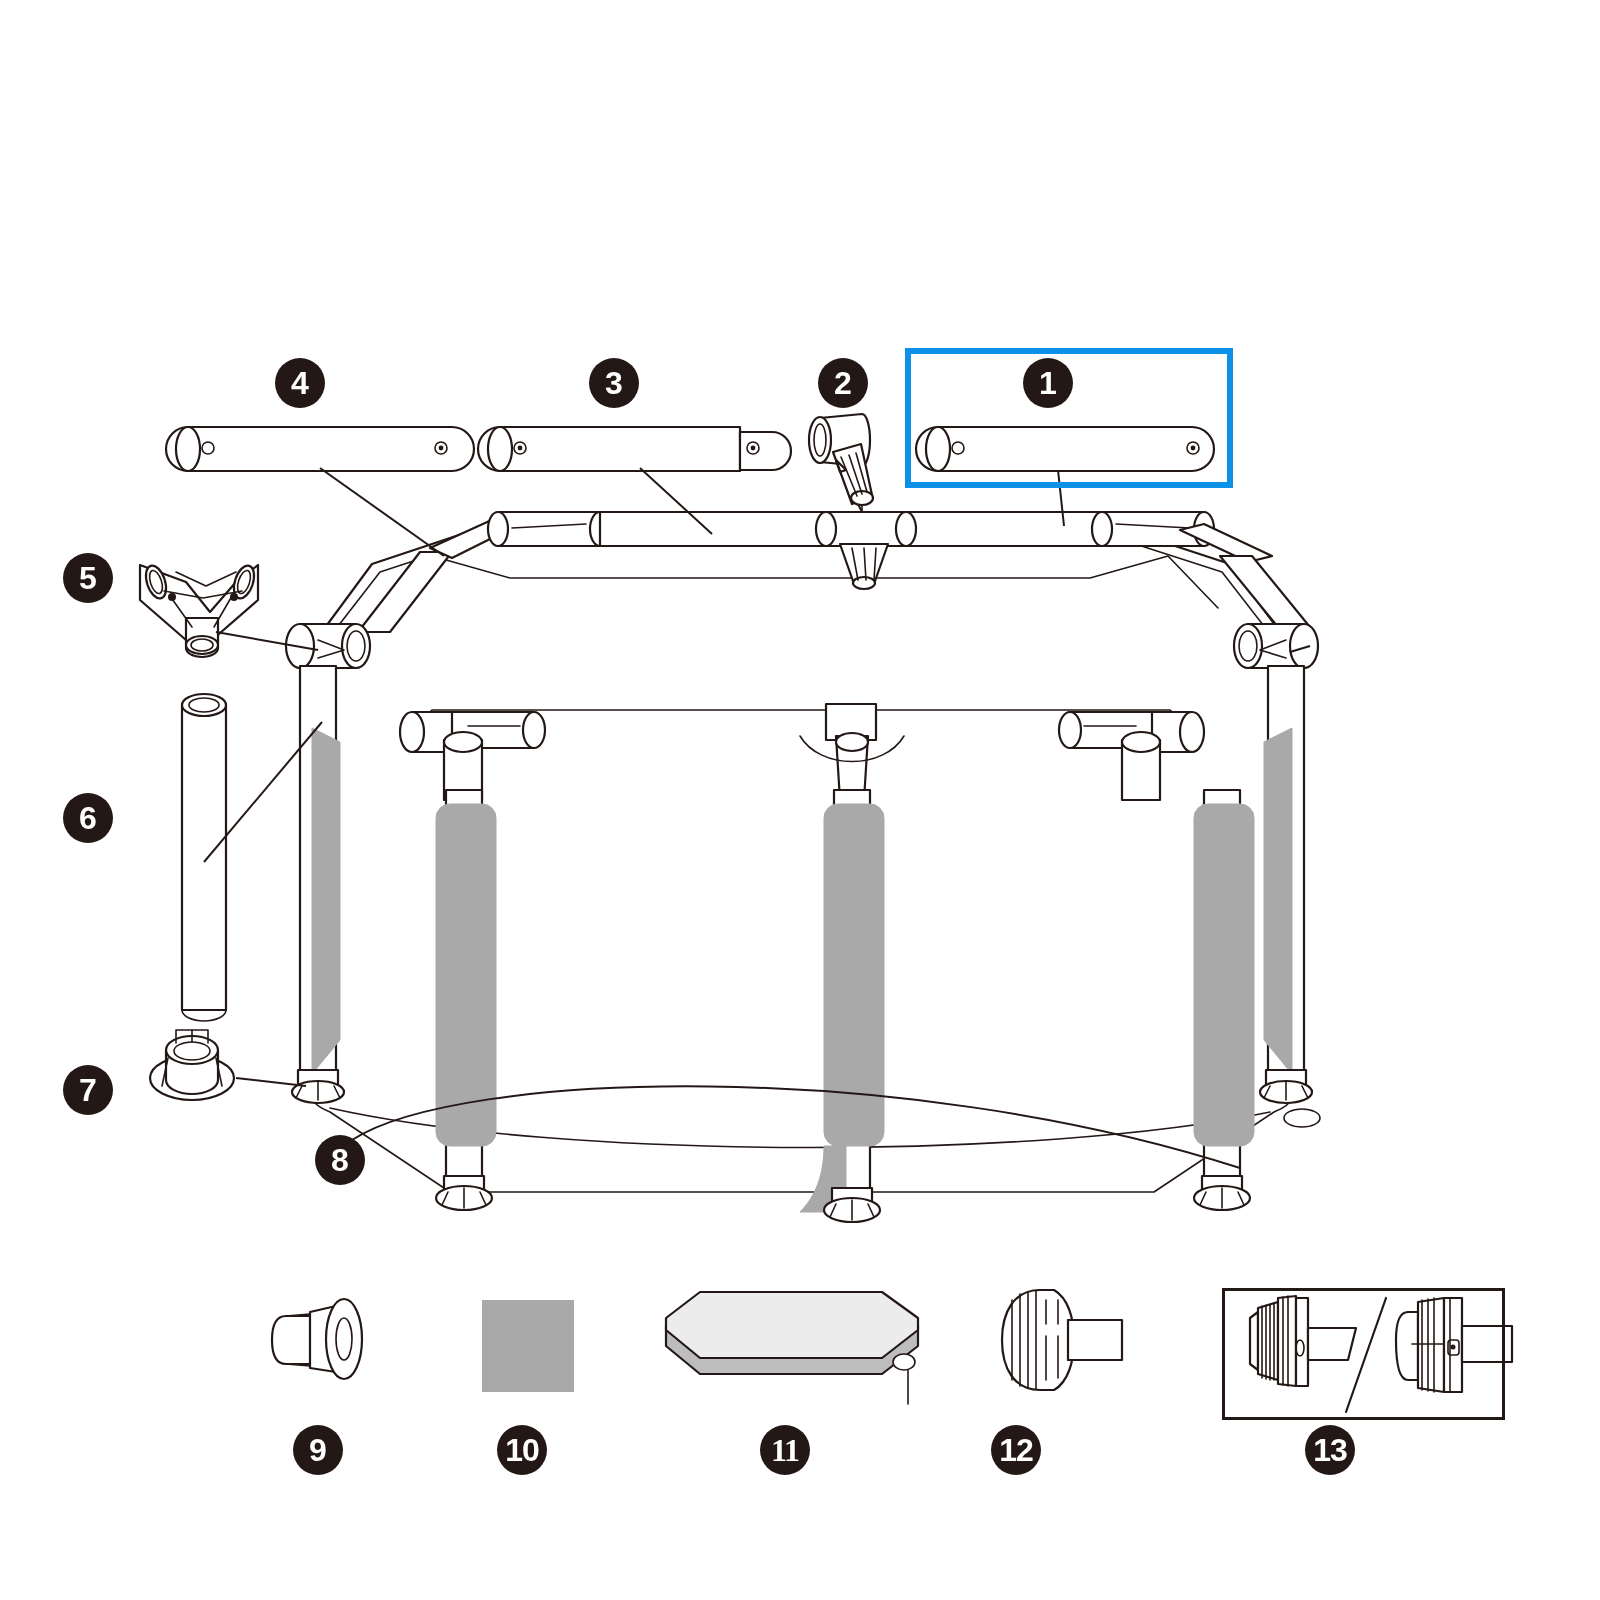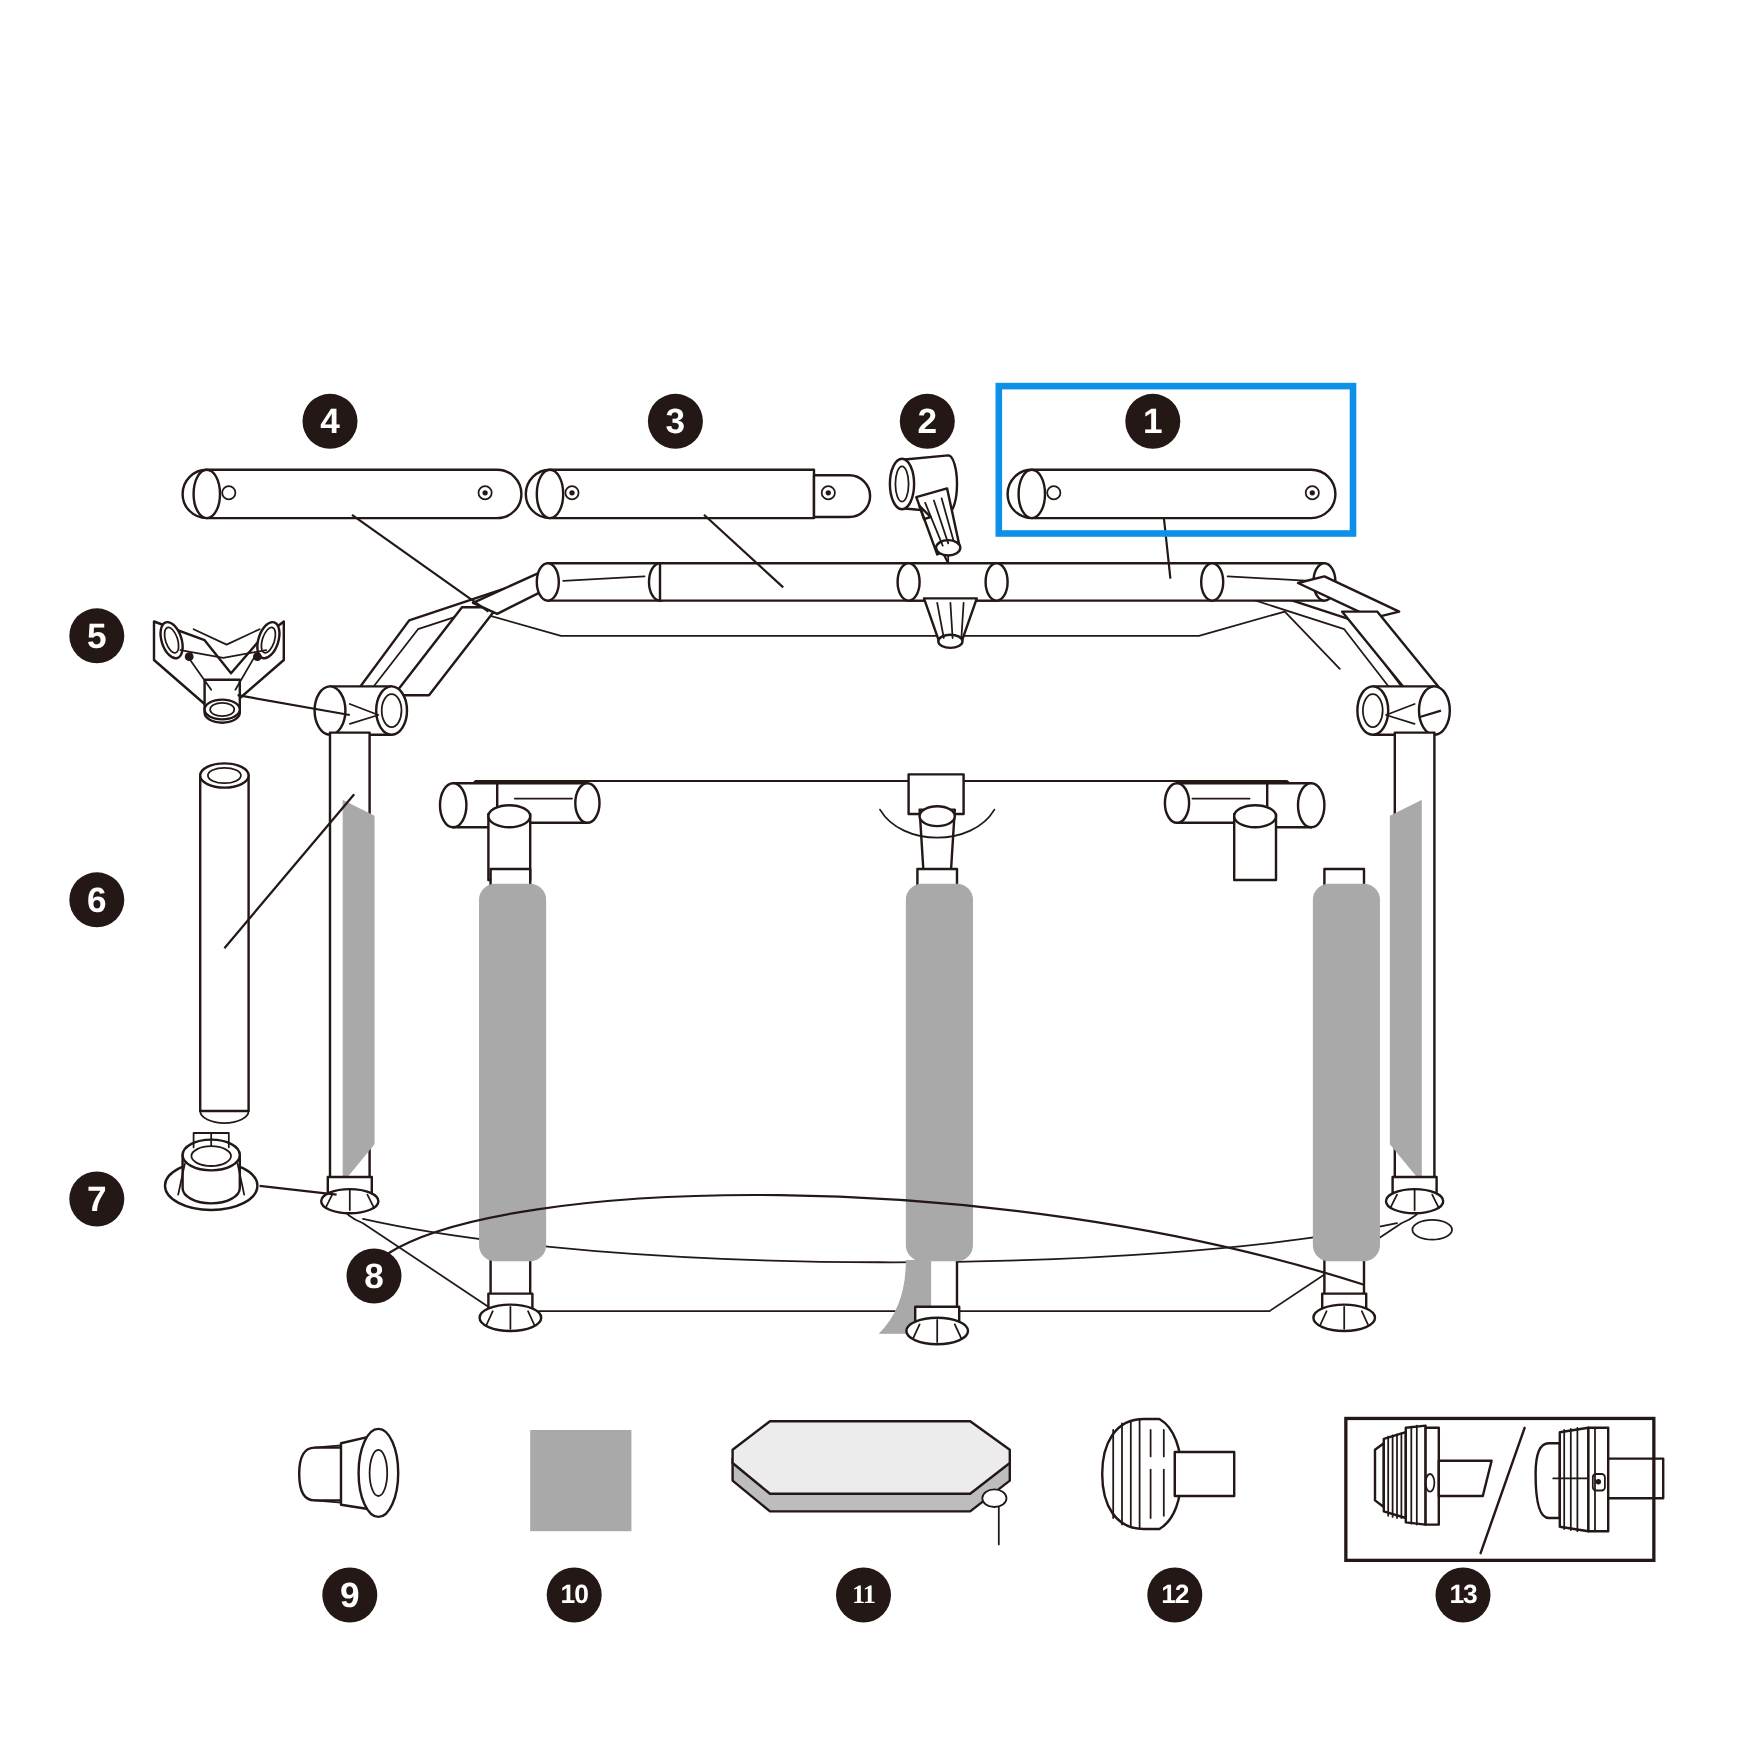--- a/index.html
+++ b/index.html
@@ -31,21 +31,21 @@
     color: #ffffff;
     display: flex;
     align-items: center;
     justify-content: center;
     font-family: "Liberation Sans", sans-serif;
     font-weight: 700;
     line-height: 1;
     user-select: none;
   }
   .badge.b1 { width: 50px; height: 50px; font-size: 32px; }
-  .badge.b2 { width: 50px; height: 50px; font-size: 24px; letter-spacing: -1px; }
+  .badge.b2 { width: 50px; height: 50px; font-size: 32px; letter-spacing: -1px; }
   .hl-box {
     position: absolute;
     border: 6px solid #0d91e8;
     box-sizing: border-box;
     background: transparent;
   }
   .part-box {
     position: absolute;
     border: 3px solid #231815;
     box-sizing: border-box;
@@ -366,17 +366,17 @@
       <div class="badge b1" style="left: 818px; top: 358px;">2</div>
       <div class="badge b1" style="left: 589px; top: 358px;">3</div>
       <div class="badge b1" style="left: 275px; top: 358px;">4</div>
       <div class="badge b1" style="left: 63px; top: 553px;">5</div>
       <div class="badge b1" style="left: 63px; top: 793px;">6</div>
       <div class="badge b1" style="left: 63px; top: 1065px;">7</div>
       <div class="badge b1" style="left: 315px; top: 1135px;">8</div>
       <div class="badge b1" style="left: 293px; top: 1425px;">9</div>
       <div class="badge b2" style="left: 497px; top: 1425px;">10</div>
       <div class="badge b2" style="left: 760px; top: 1425px; font-family: Liberation Serif, serif;">11</div>
-      <div class="badge b2" style="left: 1043px; top: 1425px;">12</div>
+      <div class="badge b2" style="left: 991px; top: 1425px;">12</div>
       <div class="badge b2" style="left: 1305px; top: 1425px;">13</div>
     </div>
 
 </div>
 
 </body></html>

